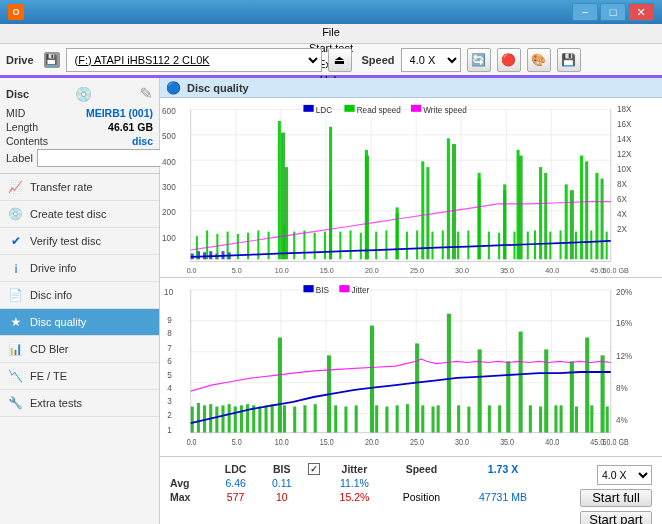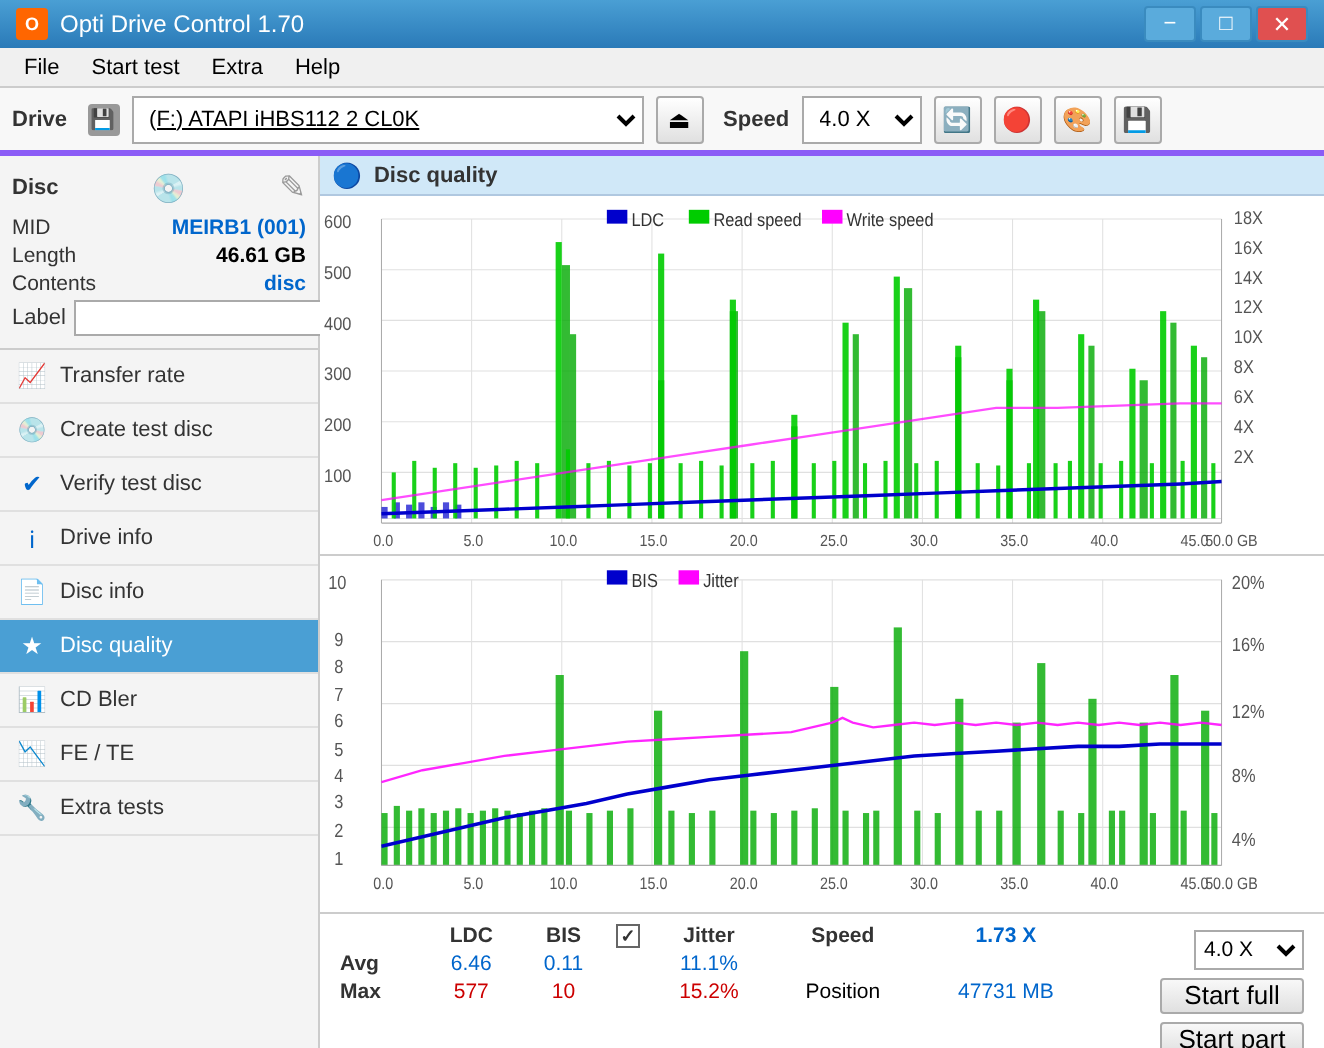--- a/index.html
+++ b/index.html
@@ -7,21 +7,21 @@
     
     
     .title-bar { background: linear-gradient(to bottom, #4a9fd4, #2a7ab8); height: 24px; display: flex; align-items: center; justify-content: space-between; padding: 0 8px; color: white; font-size: 12px; }
     .title-bar-left { display: flex; align-items: center; gap: 6px; }
     .title-bar-icon { width: 16px; height: 16px; background: #ff6600; border-radius: 2px; display: flex; align-items: center; justify-content: center; font-size: 9px; color: white; font-weight: bold; }
     .title-bar-controls { display: flex; gap: 2px; }
     .title-btn { width: 26px; height: 18px; background: #5aabdc; border: 1px solid #3a8bbf; color: white; font-size: 11px; cursor: pointer; display: flex; align-items: center; justify-content: center; border-radius: 2px; }
     .title-btn.close { background: #e05050; }
 
     
-    .menu-bar { background: #f0f0f0; height: 20px; display: flex; align-items: center; padding: 0 4px; border-bottom: 1px solid #ccc; }
+    .menu-bar { background: #f0f0f0; height: 20px; display: flex; align-items: center; padding: 0 4px; border-bottom: 1px solid #ccc; flex-direction: column; }
     .menu-item { padding: 2px 8px; cursor: pointer; font-size: 11px; border-radius: 2px; }
 
     
     .main-content { display: flex; height: calc(524px - 44px - 22px); }
 
     
     .toolbar { background: #f8f8f8; height: 34px; border-bottom: 3px solid #8b5cf6; display: flex; align-items: center; padding: 0 6px; gap: 6px; }
     .toolbar-label { font-size: 11px; font-weight: bold; color: #333; margin-right: 4px; }
     .drive-select { height: 24px; width: 256px; border: 1px solid #aaa; background: white; font-size: 11px; padding: 2px 4px; text-decoration: underline; }
     .toolbar-btn { height: 24px; width: 24px; border: 1px solid #aaa; background: linear-gradient(to bottom, #fff, #e0e0e0); cursor: pointer; display: flex; align-items: center; justify-content: center; font-size: 12px; border-radius: 2px; }
@@ -76,21 +76,20 @@
     .start-btn { width: 72px; height: 22px; background: linear-gradient(to bottom, #f8f8f8, #e0e0e0); border: 1px solid #aaa; font-size: 13px; cursor: pointer; text-align: center; border-radius: 2px; display: flex; align-items: center; justify-content: center; }
 
     svg { display: block; }
   </style>
 </head>
 <body>
 
 <div class="title-bar">
   <div class="title-bar-left">
     <div class="title-bar-icon">O</div>
-    <span>Opti Drive Control 1.70</span>
   </div>
   <div class="title-bar-controls">
     <button class="title-btn">−</button>
     <button class="title-btn">□</button>
     <button class="title-btn close">✕</button>
   </div>
 </div>
 
 <div class="menu-bar">
   <span class="menu-item">File</span>

